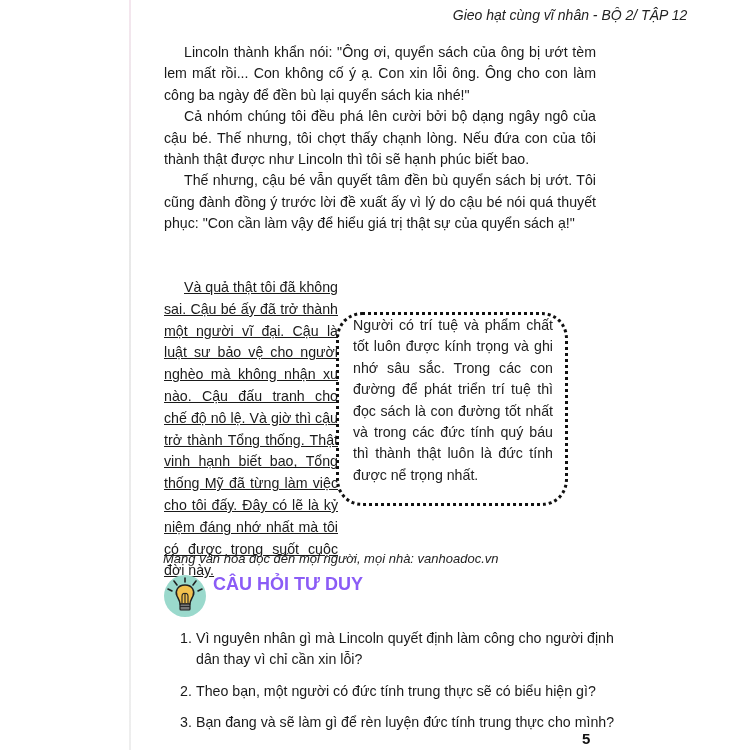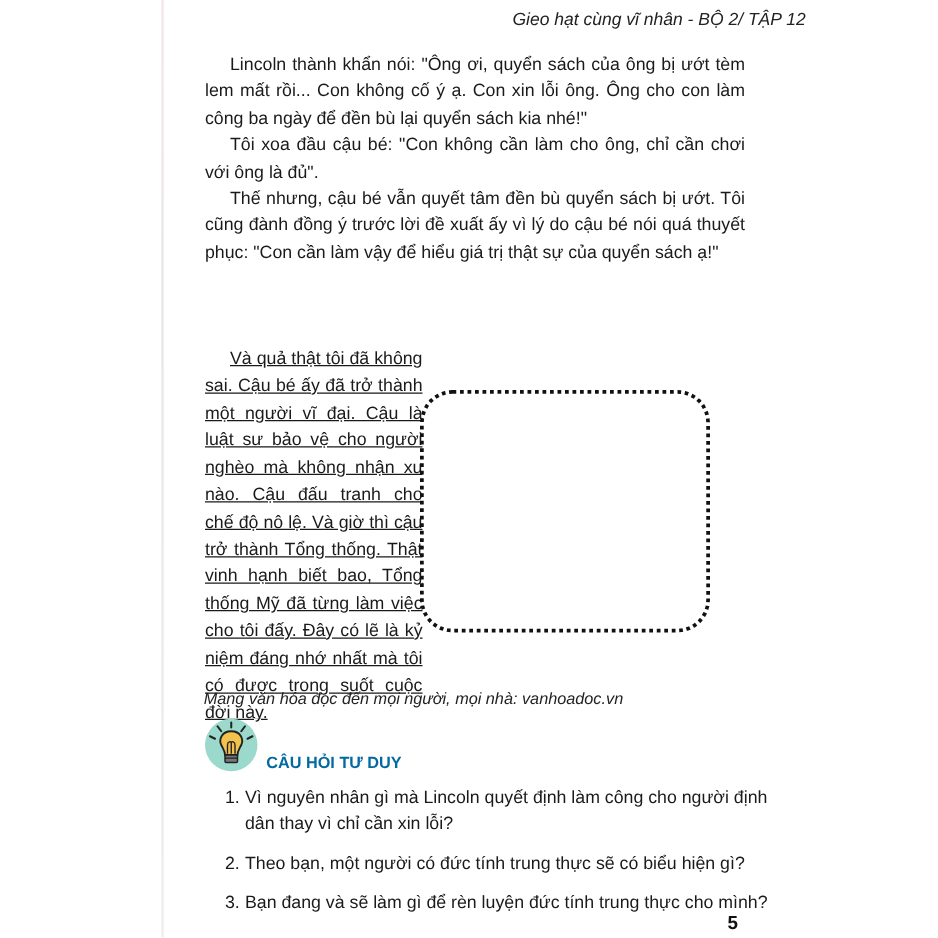--- a/index.html
+++ b/index.html
@@ -5,21 +5,21 @@
   html, body { margin:0; padding:0; }
   body {
     width:750px; height:750px; background:#ffffff; position:relative; overflow:hidden;
     font-family:"Liberation Sans", "DejaVu Sans", sans-serif; color:#1a1a1a;
   }
   .page-edge {
     position:absolute; left:129px; top:0; width:2px; height:750px;
     background:linear-gradient(#f4e6ee, #e8e8e8 30%, #eeeeee);
   }
   .running-header {
-    position:absolute; left:410px; top:7px; width:320px; text-align:left;
+    position:absolute; left:410px; top:7px; width:320px; text-align:center;
     font-style:italic; font-size:14px; color:#222;
   }
   .body-text {
     position:absolute; left:164px; top:42px; width:432px;
     font-size:14.2px; line-height:21.4px; text-align:justify;
   }
   .body-text p { margin:0; text-indent:20px; }
   .wrap-text {
     position:absolute; left:164px; top:277px; width:174px;
     font-size:14.2px; line-height:21.8px; text-align:justify;
@@ -38,49 +38,50 @@
     text-align-last:left;
   }
   .footer-note {
     position:absolute; left:163px; top:551px; font-style:italic; font-size:13px; color:#222;
   }
   .q-icon {
     position:absolute; left:164px; top:575px; width:42px; height:42px; border-radius:50%;
     background:#9ad9cc;
   }
   .q-title {
-    position:absolute; left:213px; top:602px; font-weight:bold; font-size:13px; color:#0369a1;
+    position:absolute; left:213px; top:574px; font-weight:bold; font-size:18px; color:#8b5cf6;
   }
   .questions {
     position:absolute; left:180px; top:628px; width:440px; font-size:14.2px; line-height:21.4px;
   }
   .q-item { display:flex; margin-bottom:10px; }
   .q-num { width:16px; flex-shrink:0; }
   .page-number {
     position:absolute; left:582px; top:730px; font-weight:bold; font-size:15px; color:#111;
   }
 </style>
 </head>
 <body>
 
 <div class="page-edge"></div>
 
 <div class="running-header">Gieo hạt cùng vĩ nhân - BỘ 2/ TẬP 12</div>
 
 <div class="body-text">
   <p>Lincoln thành khẩn nói: "Ông ơi, quyển sách của ông bị ướt tèm lem mất rồi... Con không cố ý ạ. Con xin lỗi ông. Ông cho con làm công ba ngày để đền bù lại quyển sách kia nhé!"</p>
-  <p>Tôi xoa đầu cậu bé: "Con không cần làm cho ông, chỉ cần chơi với ông là đủ".</p>
+  <p>Cả nhóm chúng tôi đều phá lên cười bởi bộ dạng ngây ngô của cậu bé. Thế nhưng, tôi chợt thấy chạnh lòng. Nếu đứa con của tôi thành thật được như Lincoln thì tôi sẽ hạnh phúc biết bao.</p>
   <p>Thế nhưng, cậu bé vẫn quyết tâm đền bù quyển sách bị ướt. Tôi cũng đành đồng ý trước lời đề xuất ấy vì lý do cậu bé nói quá thuyết phục: "Con cần làm vậy để hiểu giá trị thật sự của quyển sách ạ!"</p>
 </div>
 
 <div class="wrap-text">
   <p>Và quả thật tôi đã không sai. Cậu bé ấy đã trở thành một người vĩ đại. Cậu là luật sư bảo vệ cho người nghèo mà không nhận xu nào. Cậu đấu tranh cho chế độ nô lệ. Và giờ thì cậu trở thành Tổng thống. Thật vinh hạnh biết bao, Tổng thống Mỹ đã từng làm việc cho tôi đấy. Đây có lẽ là kỷ niệm đáng nhớ nhất mà tôi có được trong suốt cuộc đời này.</p>
 </div>
 
 <div class="lesson-box">
+  <div class="lesson-text">Người có trí tuệ và phẩm chất tốt luôn được kính trọng và ghi nhớ sâu sắc. Trong các con đường để phát triển trí tuệ thì đọc sách là con đường tốt nhất và trong các đức tính quý báu thì thành thật luôn là đức tính được nể trọng nhất.</div>
 </div>
 
 <div class="footer-note">Mang văn hóa đọc đến mọi người, mọi nhà: vanhoadoc.vn</div>
 
 <div class="q-icon">
   <svg width="42" height="42" viewBox="0 0 42 42">
     <g stroke="#222" stroke-width="1.6" stroke-linecap="round">
       <line x1="21" y1="3" x2="21" y2="7"></line>
       <line x1="10" y1="6" x2="13" y2="10"></line>
       <line x1="32" y1="6" x2="29" y2="10"></line>

